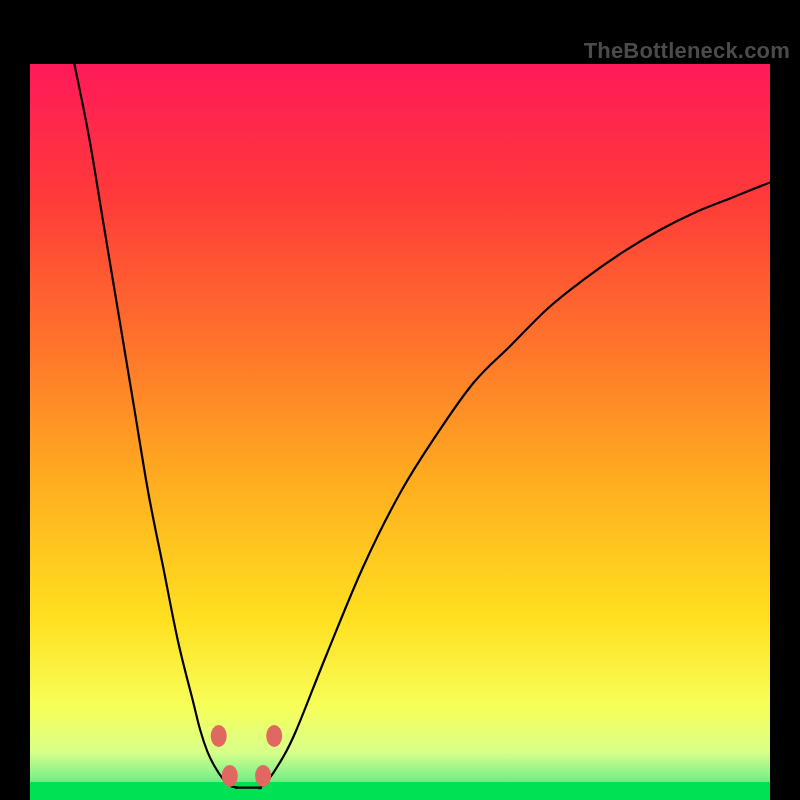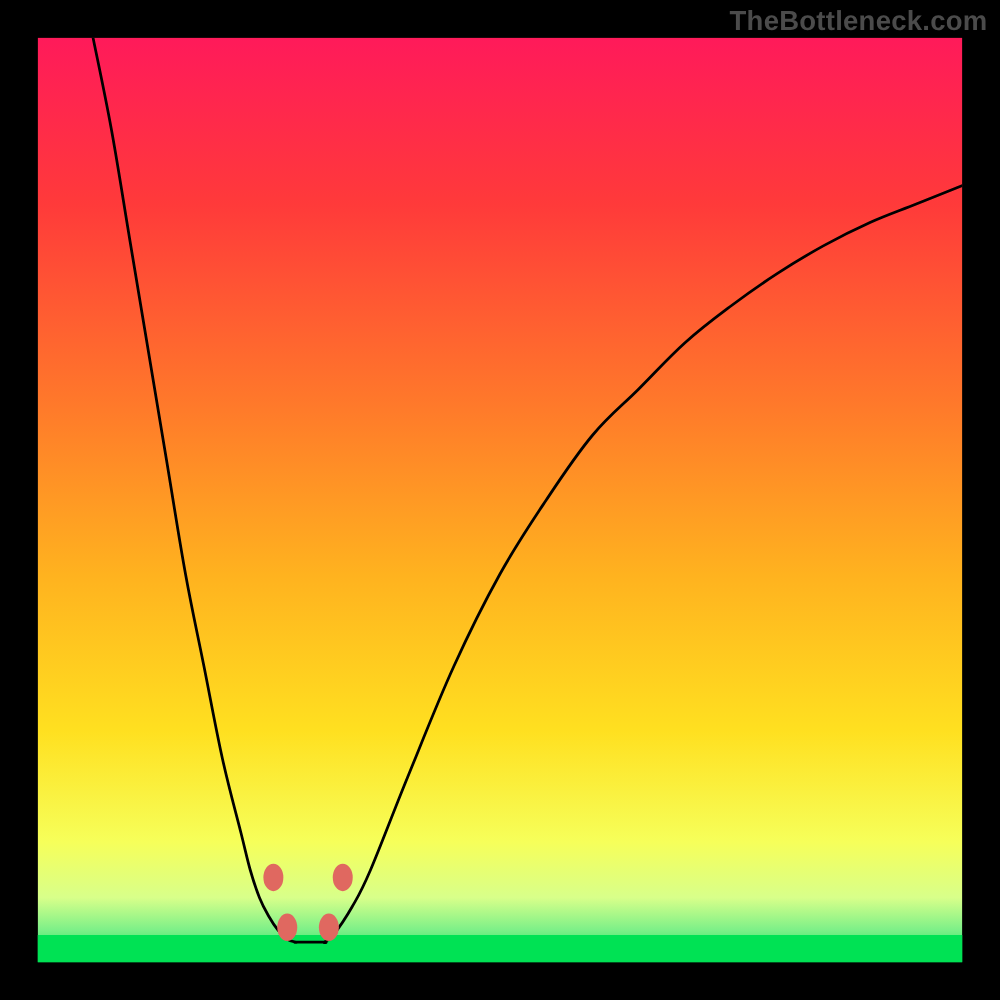--- a/index.html
+++ b/index.html
@@ -9,20 +9,21 @@
     height: 800px;
     background: #000;
     overflow: hidden;
     font-family: Arial, Helvetica, sans-serif;
   }
   .frame {
     position: relative;
     width: 800px;
     height: 736px;
     background: #000;
+    margin-top: 34px;
   }
   .watermark {
     position: absolute;
     top: 4px;
     right: 10px;
     color: #4b4b4b;
     font-size: 22px;
     font-weight: 600;
     letter-spacing: 0.2px;
     z-index: 10;

